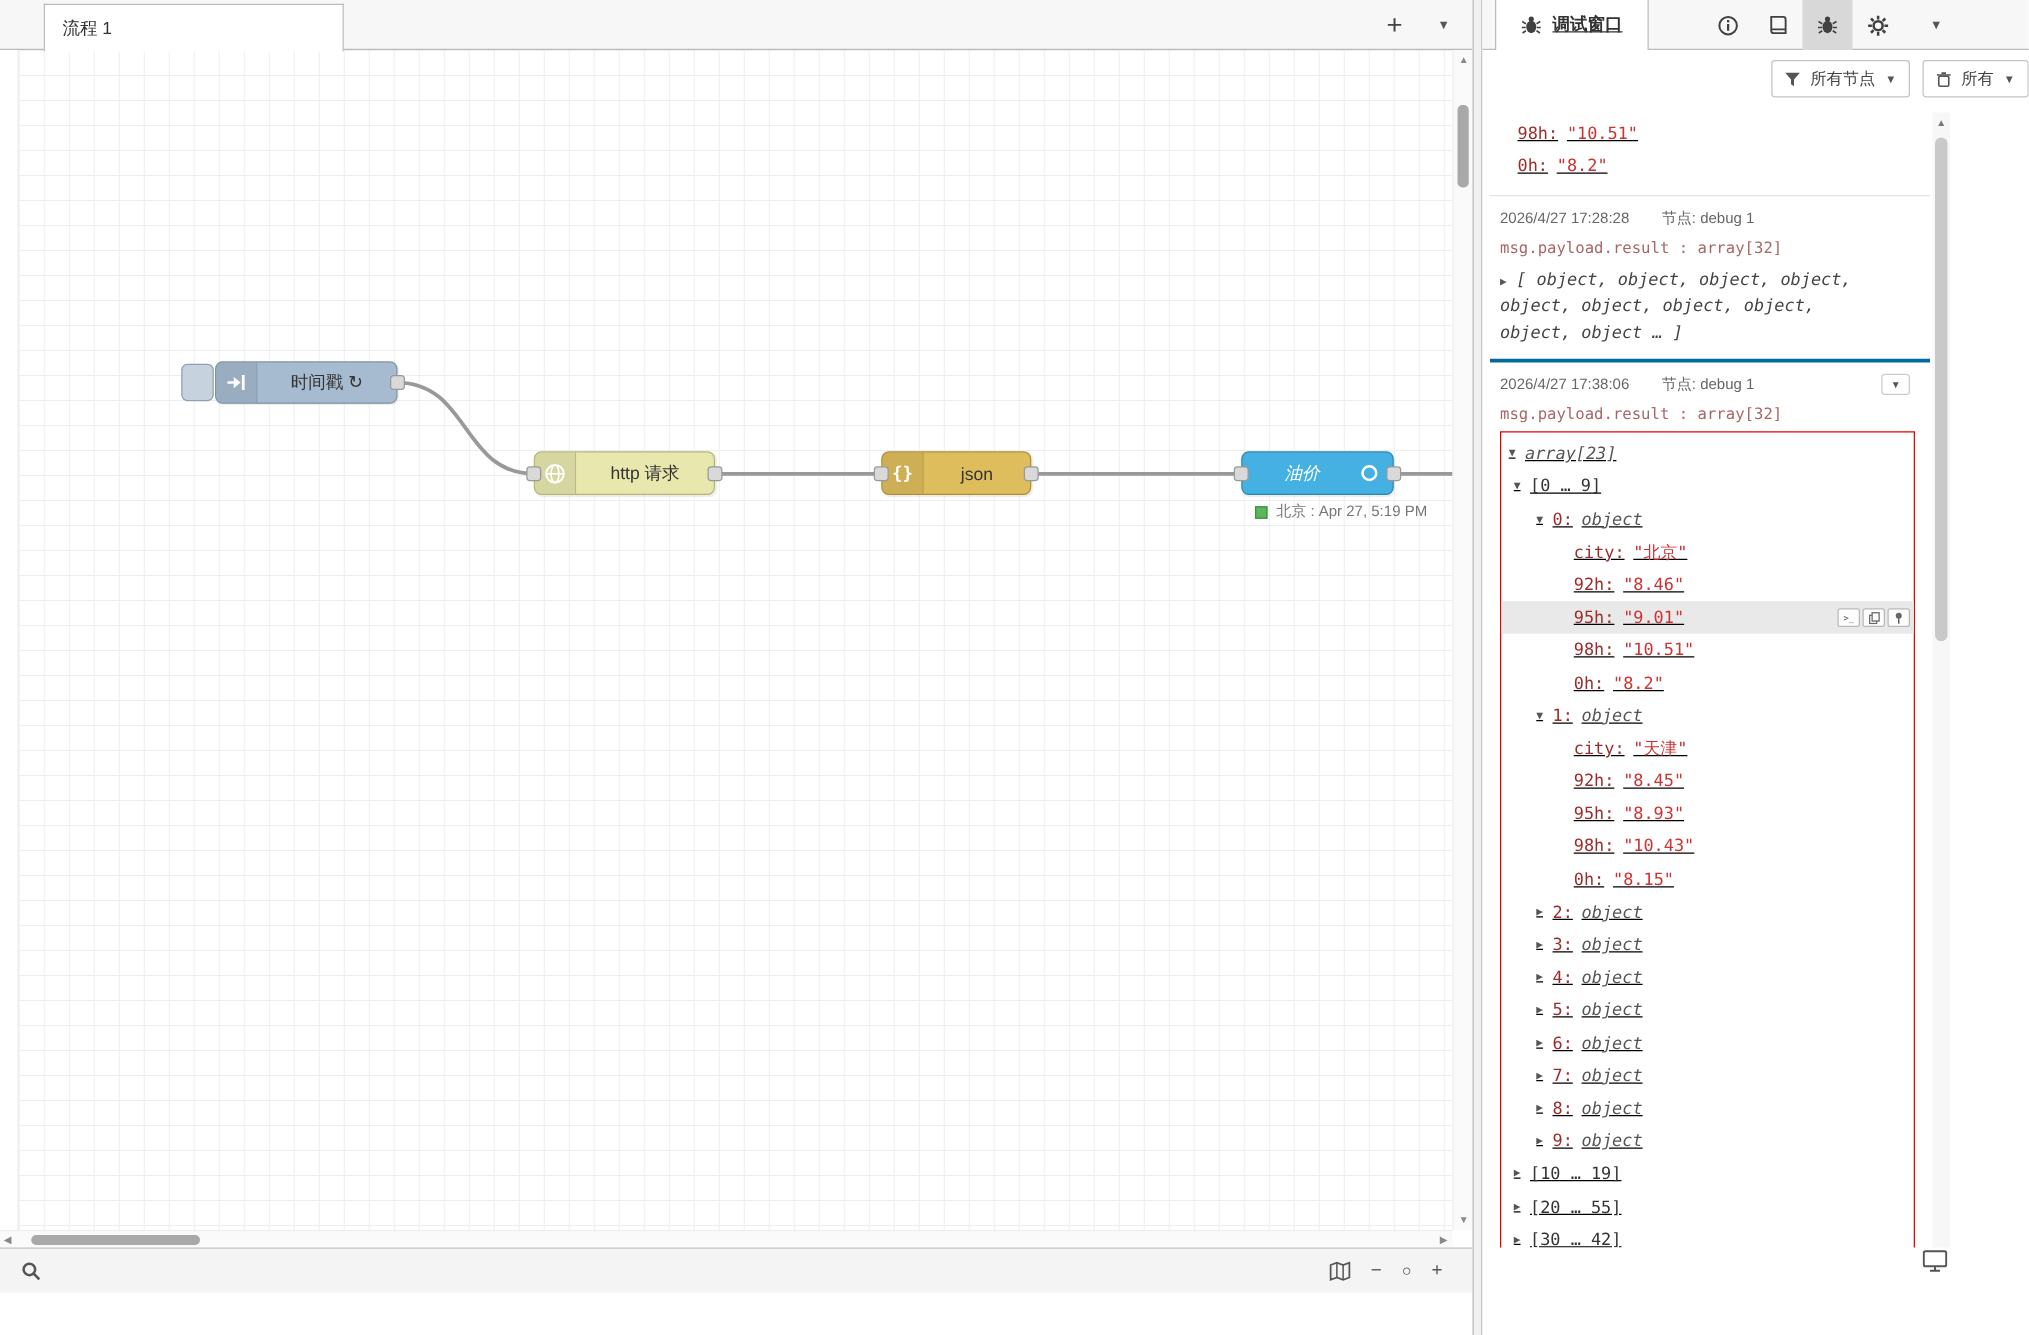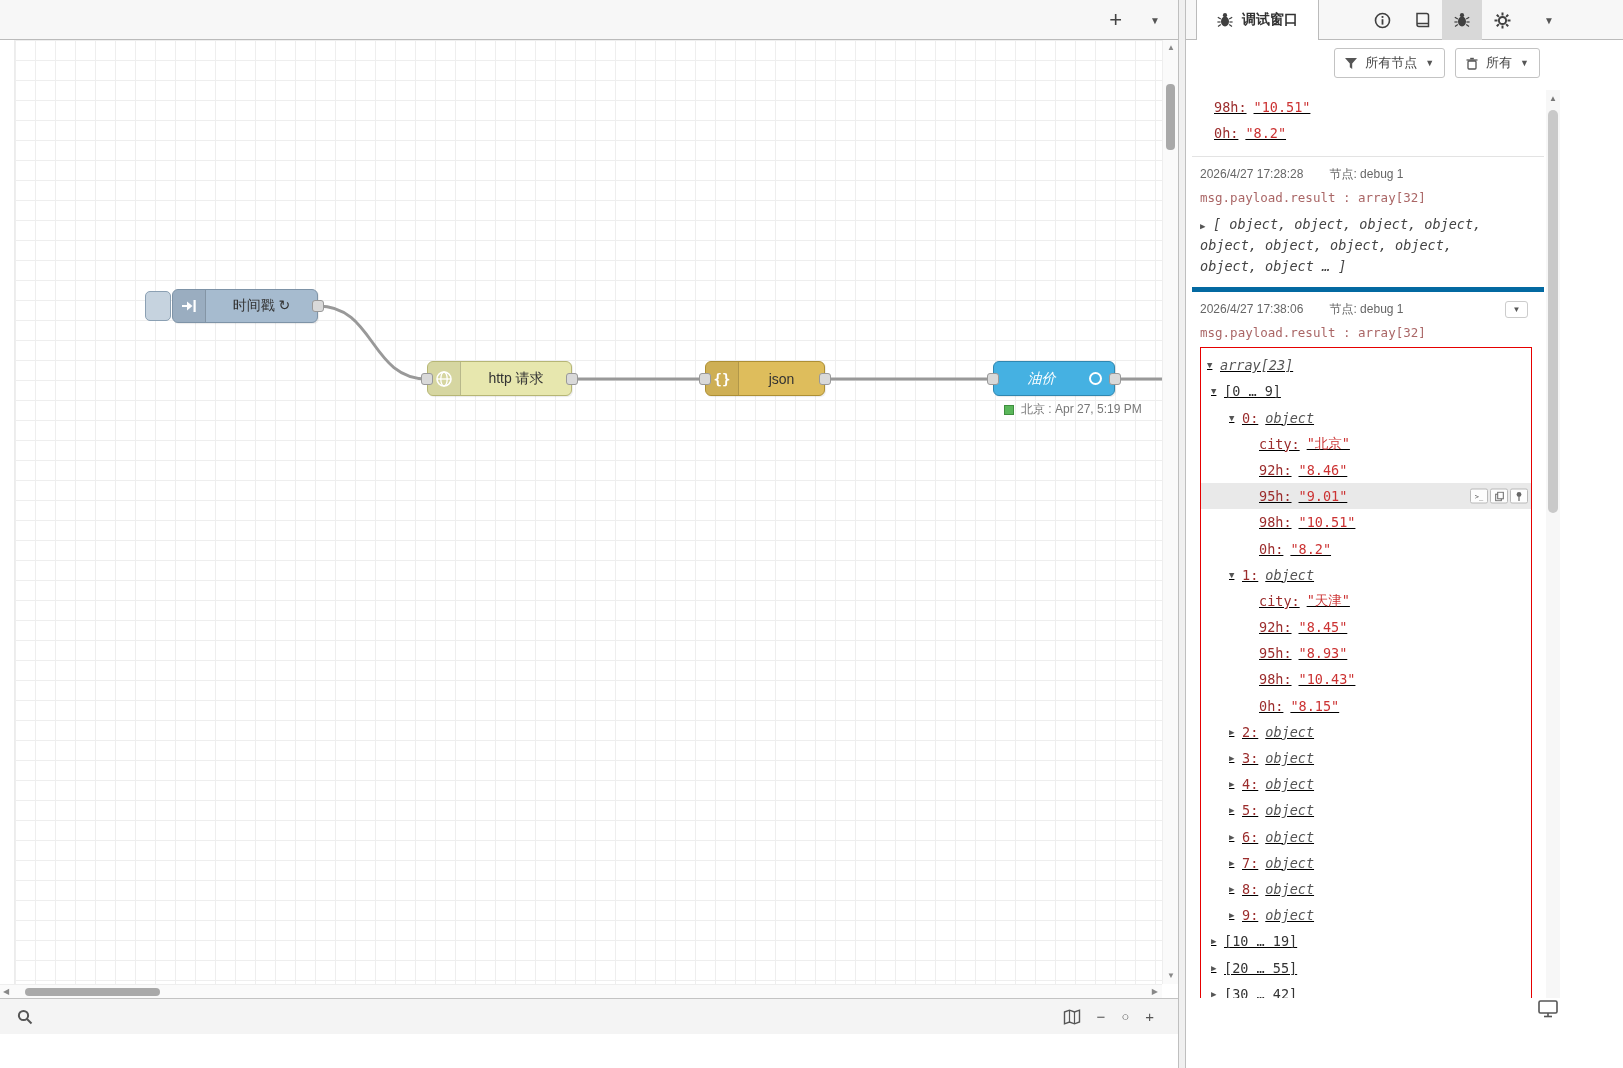--- a/index.html
+++ b/index.html
@@ -56,36 +56,36 @@
   .cf-circle { font-size:13px; }
 
   
   .divider { position:absolute; left:1178px; top:0; width:8px; height:1068px; background:#f0f0f0;
              border-left:1px solid #bfbfbf; border-right:1px solid #bfbfbf; }
 
   
   .debug-pane { position:absolute; left:1186px; top:0; width:437px; height:1068px; background:#fff; }
   .dbg-header { position:absolute; left:0; top:0; width:100%; height:40px; background:#f7f7f7; border-bottom:1px solid #bbb; }
   .dbg-tab { position:absolute; left:10px; top:0; height:40px; background:#fff; border-left:1px solid #bbb; border-right:1px solid #bbb;
-             display:flex; align-items:center; gap:9px; padding:0 20px; font-size:14px; font-weight:bold; color:#333; z-index:2; }
+             display:flex; align-items:center; gap:9px; padding:0 20px; font-size:14px; font-weight:bold; color:#333; z-index:2;text-decoration:underline; }
   .dbg-iconbtn { position:absolute; top:0; width:40px; height:40px; display:flex; align-items:center; justify-content:center; color:#404040; }
   .dbg-iconbtn.active { background:#d8d8d8; }
   .dbg-caret { position:absolute; left:350px; top:0; width:26px; height:40px; display:flex; align-items:center; justify-content:center;
                font-size:10px; color:#555; }
 
   .dbg-filter { position:absolute; left:0; top:44px; width:100%; height:38px; display:flex; justify-content:flex-end;
-                align-items:center; gap:10px; padding-right:83px; }
+                align-items:center; gap:10px; }
   .dbg-btn { height:30px; background:#fff; border:1px solid #c3c3c3; border-radius:3px; display:flex; align-items:center;
              gap:8px; padding:0 10px; font-size:13px; color:#444; }
   .btn-caret { font-size:9px; color:#555; }
 
   .dbg-scroll { position:absolute; left:6px; top:90px; width:352px; height:908px; overflow:hidden;
                 font-family:"DejaVu Sans Mono",monospace; }
   .tail-block { padding:4px 0 10px 8px; border-bottom:1px solid #e3e3e3; }
-  .msg { padding:8px 0 10px 8px; border-bottom:5px solid #0369a1; }
+  .msg { padding:8px 0 10px 8px; border-bottom:3px solid #0369a1; }
   .msg.last { border-bottom:none; }
   .msg-meta { display:flex; align-items:center; font-family:"Liberation Sans",sans-serif; font-size:12px; color:#666; height:18px; }
   .meta-node { margin-left:26px; }
   .meta-spacer { flex:1; }
   .meta-dd { width:23px; height:17px; border:1px solid #ccc; border-radius:3px; background:#fff; display:flex;
              align-items:center; justify-content:center; font-size:8px; color:#555; margin-right:16px; }
   .msg-topic { font-size:12.5px; color:#a66; margin-top:7px; }
   .preview { margin-top:9px; width:302px; font-size:13.5px; color:#444; line-height:1.55; font-style:italic; }
   .preview .arrow { font-style:normal; }
 
@@ -108,20 +108,23 @@
 
   svg.icon { display:block; }
 </style>
 </head>
 <body>
 
 <div class="app">
 
   <div class="canvas-pane">
     <div class="tabbar">
+      <div class="flow-tab">
+        <span>流程 1</span>
+      </div>
       <div class="tabbar-actions">
         <span class="tb-plus">+</span>
         <span class="tb-caret">▼</span>
       </div>
     </div>
 
     <div class="canvas">
       <div class="gridbg"></div>
 
       <svg class="wires" width="1162" height="944">

